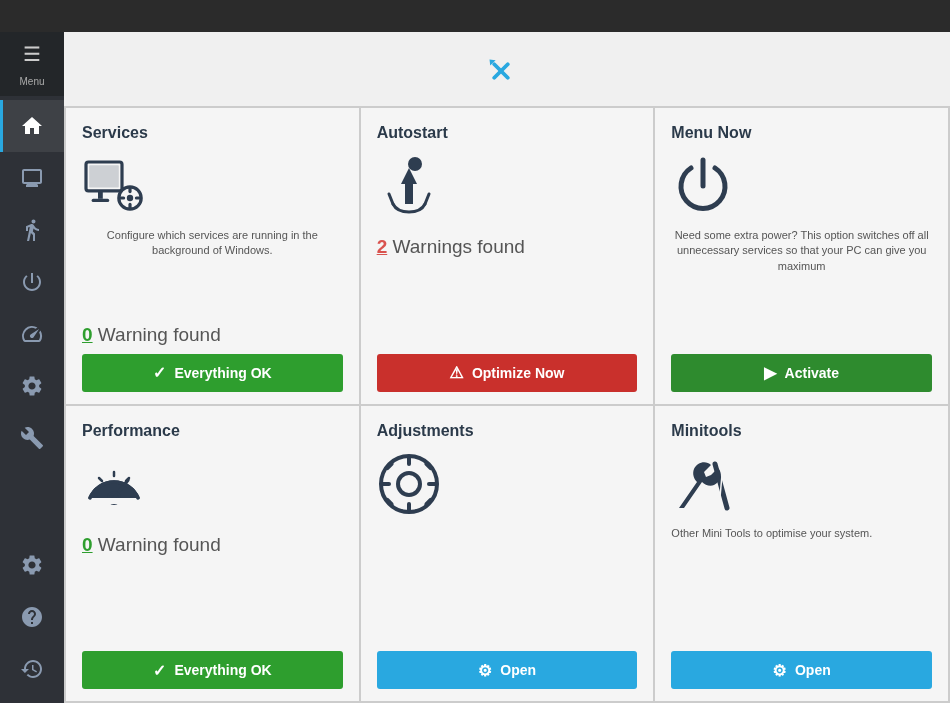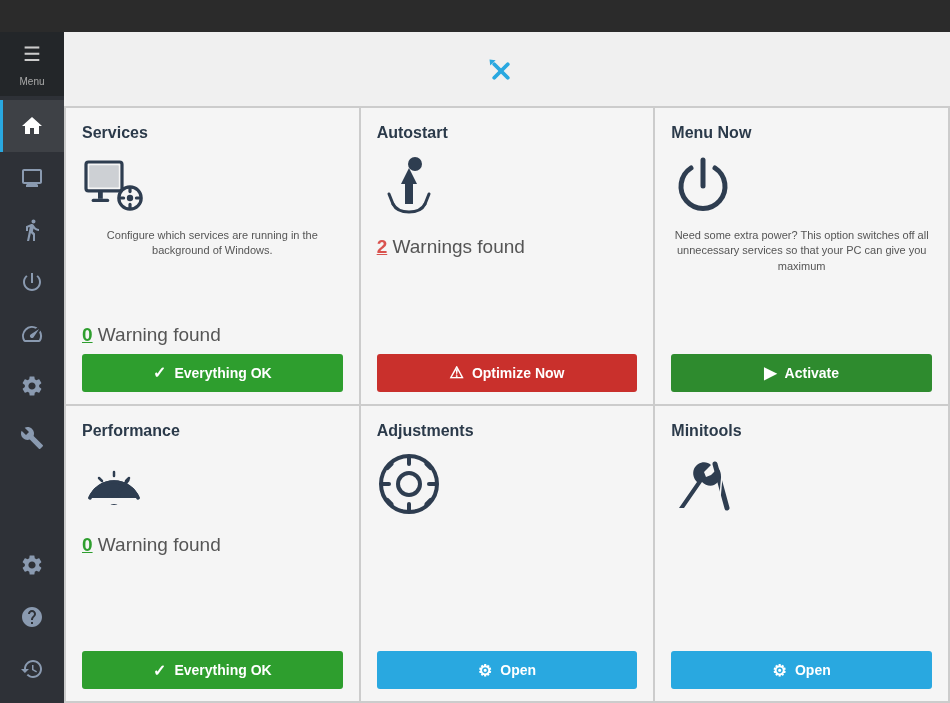--- a/index.html
+++ b/index.html
@@ -429,20 +429,21 @@
   </div>
         <div class="card">
     <div class="card-title">Minitools</div>
     <div class="card-icon">
             <svg width="64" height="64" viewBox="0 0 64 64" fill="#2e3d50">
     <path d="M8 56 L26 30 C23 27 21 22 23 17 C26 10 35 8 40 13 L33 20 L35 25 L40 23 L47 16 C52 21 50 30 43 33 C39 35 34 33 31 30 L13 56 Z"></path>
     <line x1="44" y1="12" x2="56" y2="56" stroke="#2e3d50" stroke-width="5" stroke-linecap="round"></line>
     <line x1="52" y1="12" x2="48" y2="56" stroke="#f5f5f5" stroke-width="1.5"></line>
   </svg>
           </div>
+    <div class="card-description">Other Mini Tools to optimise your system.</div>
     <div style="margin-top:8px;margin-bottom:8px;height:20px;"></div>
     <button class="card-btn btn-blue">
       <span class="btn-icon">⚙</span>Open
     </button>
   </div>
       </div>
   </div>
 </div>
 
 </body></html>

